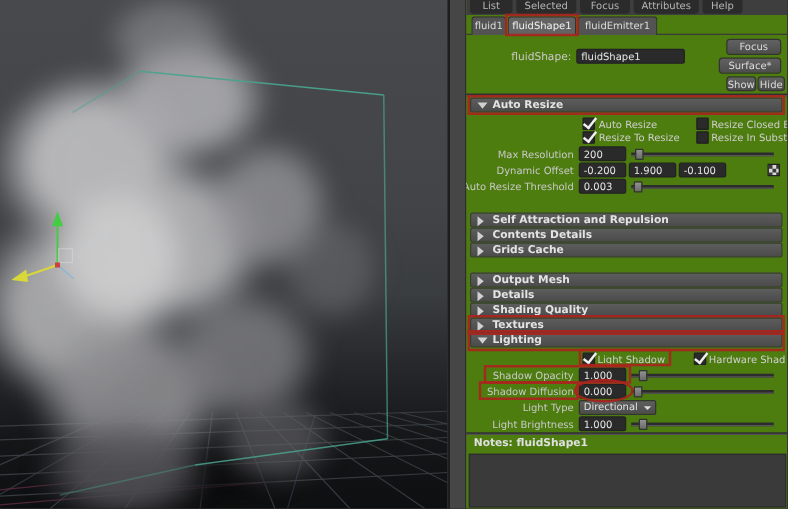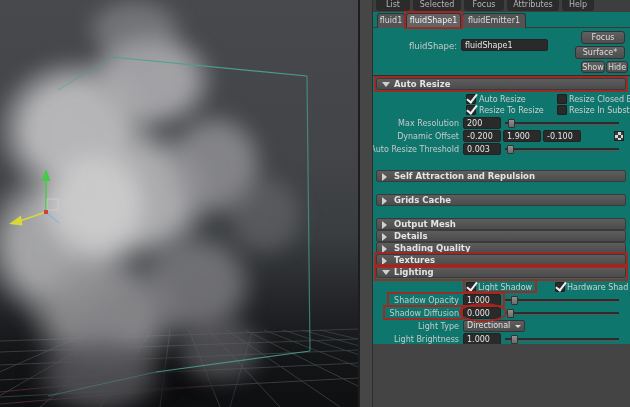--- a/index.html
+++ b/index.html
@@ -10,21 +10,21 @@
 .viewport{position:absolute;left:0;top:0;width:358px;height:407px;overflow:hidden;
  background:linear-gradient(180deg,#47494d 0%,#424448 40%,#3a3d40 58%,#26282b 72%,#151618 86%,#0e0f10 100%)}
 .vpsvg{position:absolute;left:0;top:0}
 .cloud{position:absolute;left:0;top:0;width:358px;height:407px;filter:blur(8px)}
 .blob{position:absolute;border-radius:50%}
 .shadowblob{position:absolute;left:-10px;top:345px;width:280px;height:75px;border-radius:50%;filter:blur(6px);
  background:radial-gradient(closest-side,rgba(8,8,10,.92),rgba(8,8,10,.5) 55%,transparent 78%)}
 .splitter{position:absolute;left:358px;top:0;width:15px;height:407px;background:#464646;border-left:2px solid #1d1d1d;border-right:1px solid #2e2e2e}
 
 
-.panel{position:absolute;left:373px;top:0;width:257px;height:344px;background:#0f766e;overflow:hidden}
+.panel{position:absolute;left:373px;top:0;width:257px;height:407px;background:#4d7c0f;overflow:hidden}
 .menubar{position:absolute;left:0;top:0;width:100%;height:12px;background:#3e3e3e;overflow:hidden}
 .menu{position:absolute;top:-5px;height:16px;background:#2b2b2b;border-radius:3px;color:#b5b5b5;font-size:8px;line-height:19px;text-align:center}
 .tabs{position:absolute;left:0;top:12px;width:100%;height:16px;border-bottom:1px solid #3a3a3a}
 .tab{position:absolute;top:1px;height:15px;background:#535353;border:1px solid #323232;border-bottom:none;border-radius:3px 3px 0 0;color:#dcdcdc;font-size:8px;line-height:14px;text-align:center}
 .tab.active{background:#636363;color:#f0f0f0}
 .lbl{position:absolute;color:#c9c9c9;font-size:8.5px}
 .field{position:absolute;height:12px;background:#2a2a2a;border:1px solid #232323;border-radius:2px;color:#e6e6e6;font-size:8px;font-family:"DejaVu Sans",sans-serif;padding:0 3px;line-height:10px}
 input.field{outline:none}
 .btn{position:absolute;background:linear-gradient(#616161,#4d4d4d);border:1px solid #333;border-radius:3px;color:#ddd;font-size:8px;font-family:"DejaVu Sans",sans-serif;text-align:center;line-height:11px;padding:0}
 .sep{position:absolute;left:0;width:100%;height:2px;background:#383838;border-top:1px solid #2f2f2f;border-bottom:1px solid #515151}
@@ -179,20 +179,21 @@
       <span class="rowlbl">Auto Resize Threshold</span>
       <input class="field" readonly="" style="left: 90px; width: 38px;" value="0.003">
       <div class="slider" style="left:132px;width:114px">
           <div class="groove"></div>
           <div class="handle" style="left:2px"></div>
         </div>
     </div>
 
 
     <div class="sec" style="top:170px"><span class="arr right"></span><span class="sec-title">Self Attraction and Repulsion</span></div>
+    <div class="sec" style="top:182px"><span class="arr right"></span><span class="sec-title">Contents Details</span></div>
     <div class="sec" style="top:194px"><span class="arr right"></span><span class="sec-title">Grids Cache</span></div>
     <div class="sec" style="top:218px"><span class="arr right"></span><span class="sec-title">Output Mesh</span></div>
     <div class="sec" style="top:230px"><span class="arr right"></span><span class="sec-title">Details</span></div>
     <div class="sec" style="top:242px"><span class="arr right"></span><span class="sec-title">Shading Quality</span></div>
     <div class="sec" style="top:254px"><span class="arr right"></span><span class="sec-title">Textures</span></div>
 
     <div class="sec" style="top:266px">
       <span class="arr down"></span>
       <span class="sec-title">Lighting</span>
     </div>

